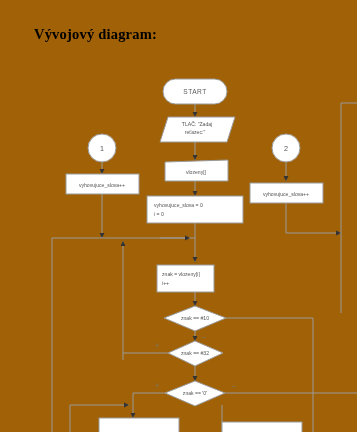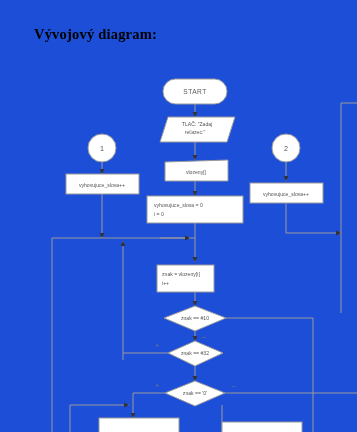--- a/index.html
+++ b/index.html
@@ -4,21 +4,21 @@
 <style>
   html, body {
     margin: 0;
     padding: 0;
     background: #ffffff;
   }
   #page {
     position: relative;
     width: 357px;
     height: 432px;
-    background: #1d4ed8;
+    background: #a16207;
     overflow: hidden;
     font-family: "Liberation Sans", sans-serif;
   }
   #page-title {
     position: absolute;
     left: 34px;
     top: 26px;
     font-family: "Liberation Serif", serif;
     font-weight: bold;
     font-size: 14.5px;

